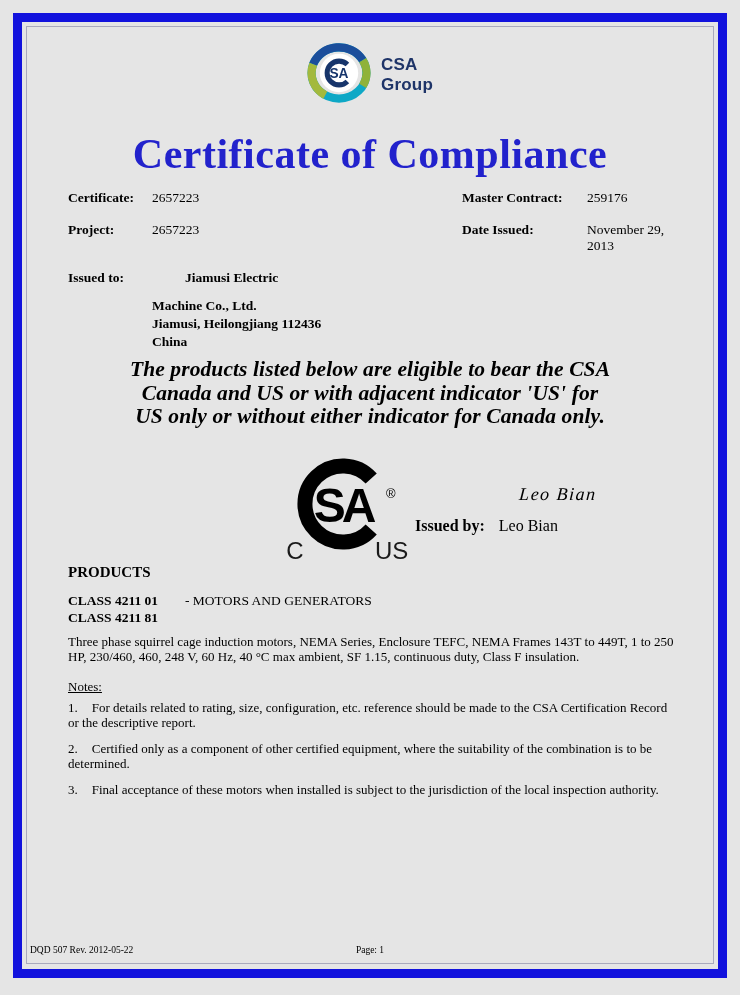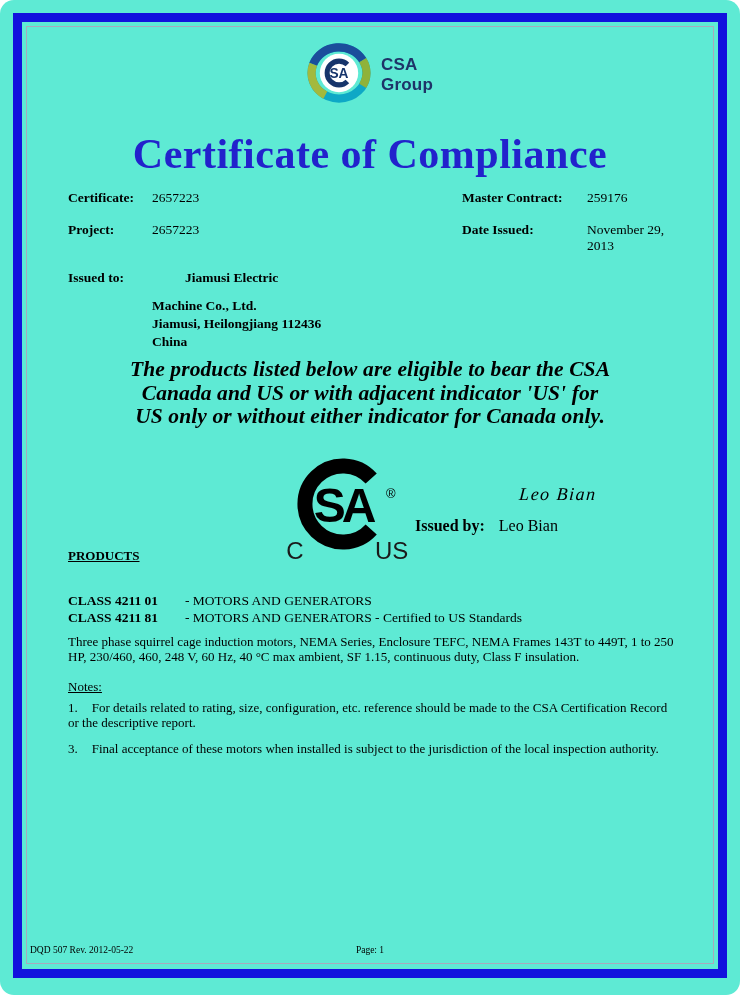--- a/index.html
+++ b/index.html
@@ -1,19 +1,19 @@
 <!DOCTYPE html>
 <html><head>
 <meta charset="utf-8">
 <style>
   * { margin:0; padding:0; box-sizing:border-box; }
   html,body { background:#fff; }
   body { width:740px; height:995px; position:relative; font-family:"Liberation Serif", serif; color:#000; }
 
-  .page { position:absolute; inset:0; background:#5eead4; overflow:hidden;border-radius:14px; }
+  .page { position:absolute; inset:0; background:#e5e5e5; overflow:hidden; }
 
   .blue-frame { position:absolute; top:13px; left:13px; right:13px; bottom:17px; border:9px solid #1212dd; }
   .inner-frame { position:absolute; top:26px; left:26px; right:26px; bottom:31px; border:1px solid #a9a9bd; }
 
   
   .logo-block { position:absolute; top:42px; left:0; right:0; display:flex; justify-content:center; align-items:center; gap:10px; }
   .logo-text { font-family:"Liberation Sans", sans-serif; font-weight:bold; color:#1e3468; font-size:17px; line-height:1.15; letter-spacing:0.2px; }
 
   
   .doc-title { position:absolute; top:130px; left:0; right:0; text-align:center;
@@ -33,21 +33,21 @@
     font-size:21.5px; font-weight:bold; font-style:italic; line-height:23.5px; letter-spacing:0.1px; }
 
   
   .csa-mark { position:absolute; left:283px; top:458px; }
   .sig-script { position:absolute; left:478px; top:484px; width:160px; text-align:center;
     font-style:italic; font-size:18px; letter-spacing:1.5px; transform:skewX(-4deg); }
   .issued-by-row { position:absolute; left:415px; top:517px; font-size:16px; }
   .issued-by-row .lbl { font-weight:bold; margin-right:14px; }
 
   
-  .products-heading { position:absolute; left:68px; top:548px; font-size:13px; font-weight:bold; text-decoration:underline; }
+  .products-heading { position:absolute; left:68px; top:564px; font-size:15px; font-weight:bold; }
   .class-rows { position:absolute; left:68px; top:592px; right:60px; font-size:13.5px; line-height:17px; }
   .class-row { display:flex; }
   .class-code { width:117px; font-weight:bold; }
   .prod-desc { position:absolute; left:68px; right:60px; top:635px; font-size:13px; line-height:14.5px; }
   .notes-heading { position:absolute; left:68px; top:679px; font-size:13px; text-decoration:underline; }
   .notes-list { position:absolute; left:68px; right:60px; top:701px; font-size:13px; line-height:14.5px; }
   .note-item { margin-bottom:12px; }
   .note-num { margin-right:14px; }
 
   
@@ -129,29 +129,31 @@
   </div>
 
   <div class="products-heading">PRODUCTS</div>
   <div class="class-rows">
     <div class="class-row">
       <span class="class-code">CLASS 4211 01</span>
       <span>- MOTORS AND GENERATORS</span>
     </div>
     <div class="class-row">
       <span class="class-code">CLASS 4211 81</span>
-      <span>- MOTORS AND GENERATORS - Certified to US Standards</span>
     </div>
   </div>
   <div class="prod-desc">Three phase squirrel cage induction motors, NEMA Series, Enclosure TEFC, NEMA Frames 143T to 449T, 1 to 250 HP, 230/460, 460, 248 V, 60 Hz, 40 °C max ambient, SF 1.15, continuous duty, Class F insulation.</div>
 
   <div class="notes-heading">Notes:</div>
   <div class="notes-list">
     <div class="note-item">
       <span class="note-num">1.</span><span>For details related to rating, size, configuration, etc. reference should be made to the CSA Certification Record or the descriptive report.</span>
+    </div>
+    <div class="note-item">
+      <span class="note-num">2.</span><span>Certified only as a component of other certified equipment, where the suitability of the combination is to be determined.</span>
     </div>
     <div class="note-item">
       <span class="note-num">3.</span><span>Final acceptance of these motors when installed is subject to the jurisdiction of the local inspection authority.</span>
     </div>
   </div>
 
   <div class="footer">
     <span class="footer-left">DQD 507 Rev. 2012-05-22</span>
     <div class="footer-center">Page: 1</div>
   </div>

